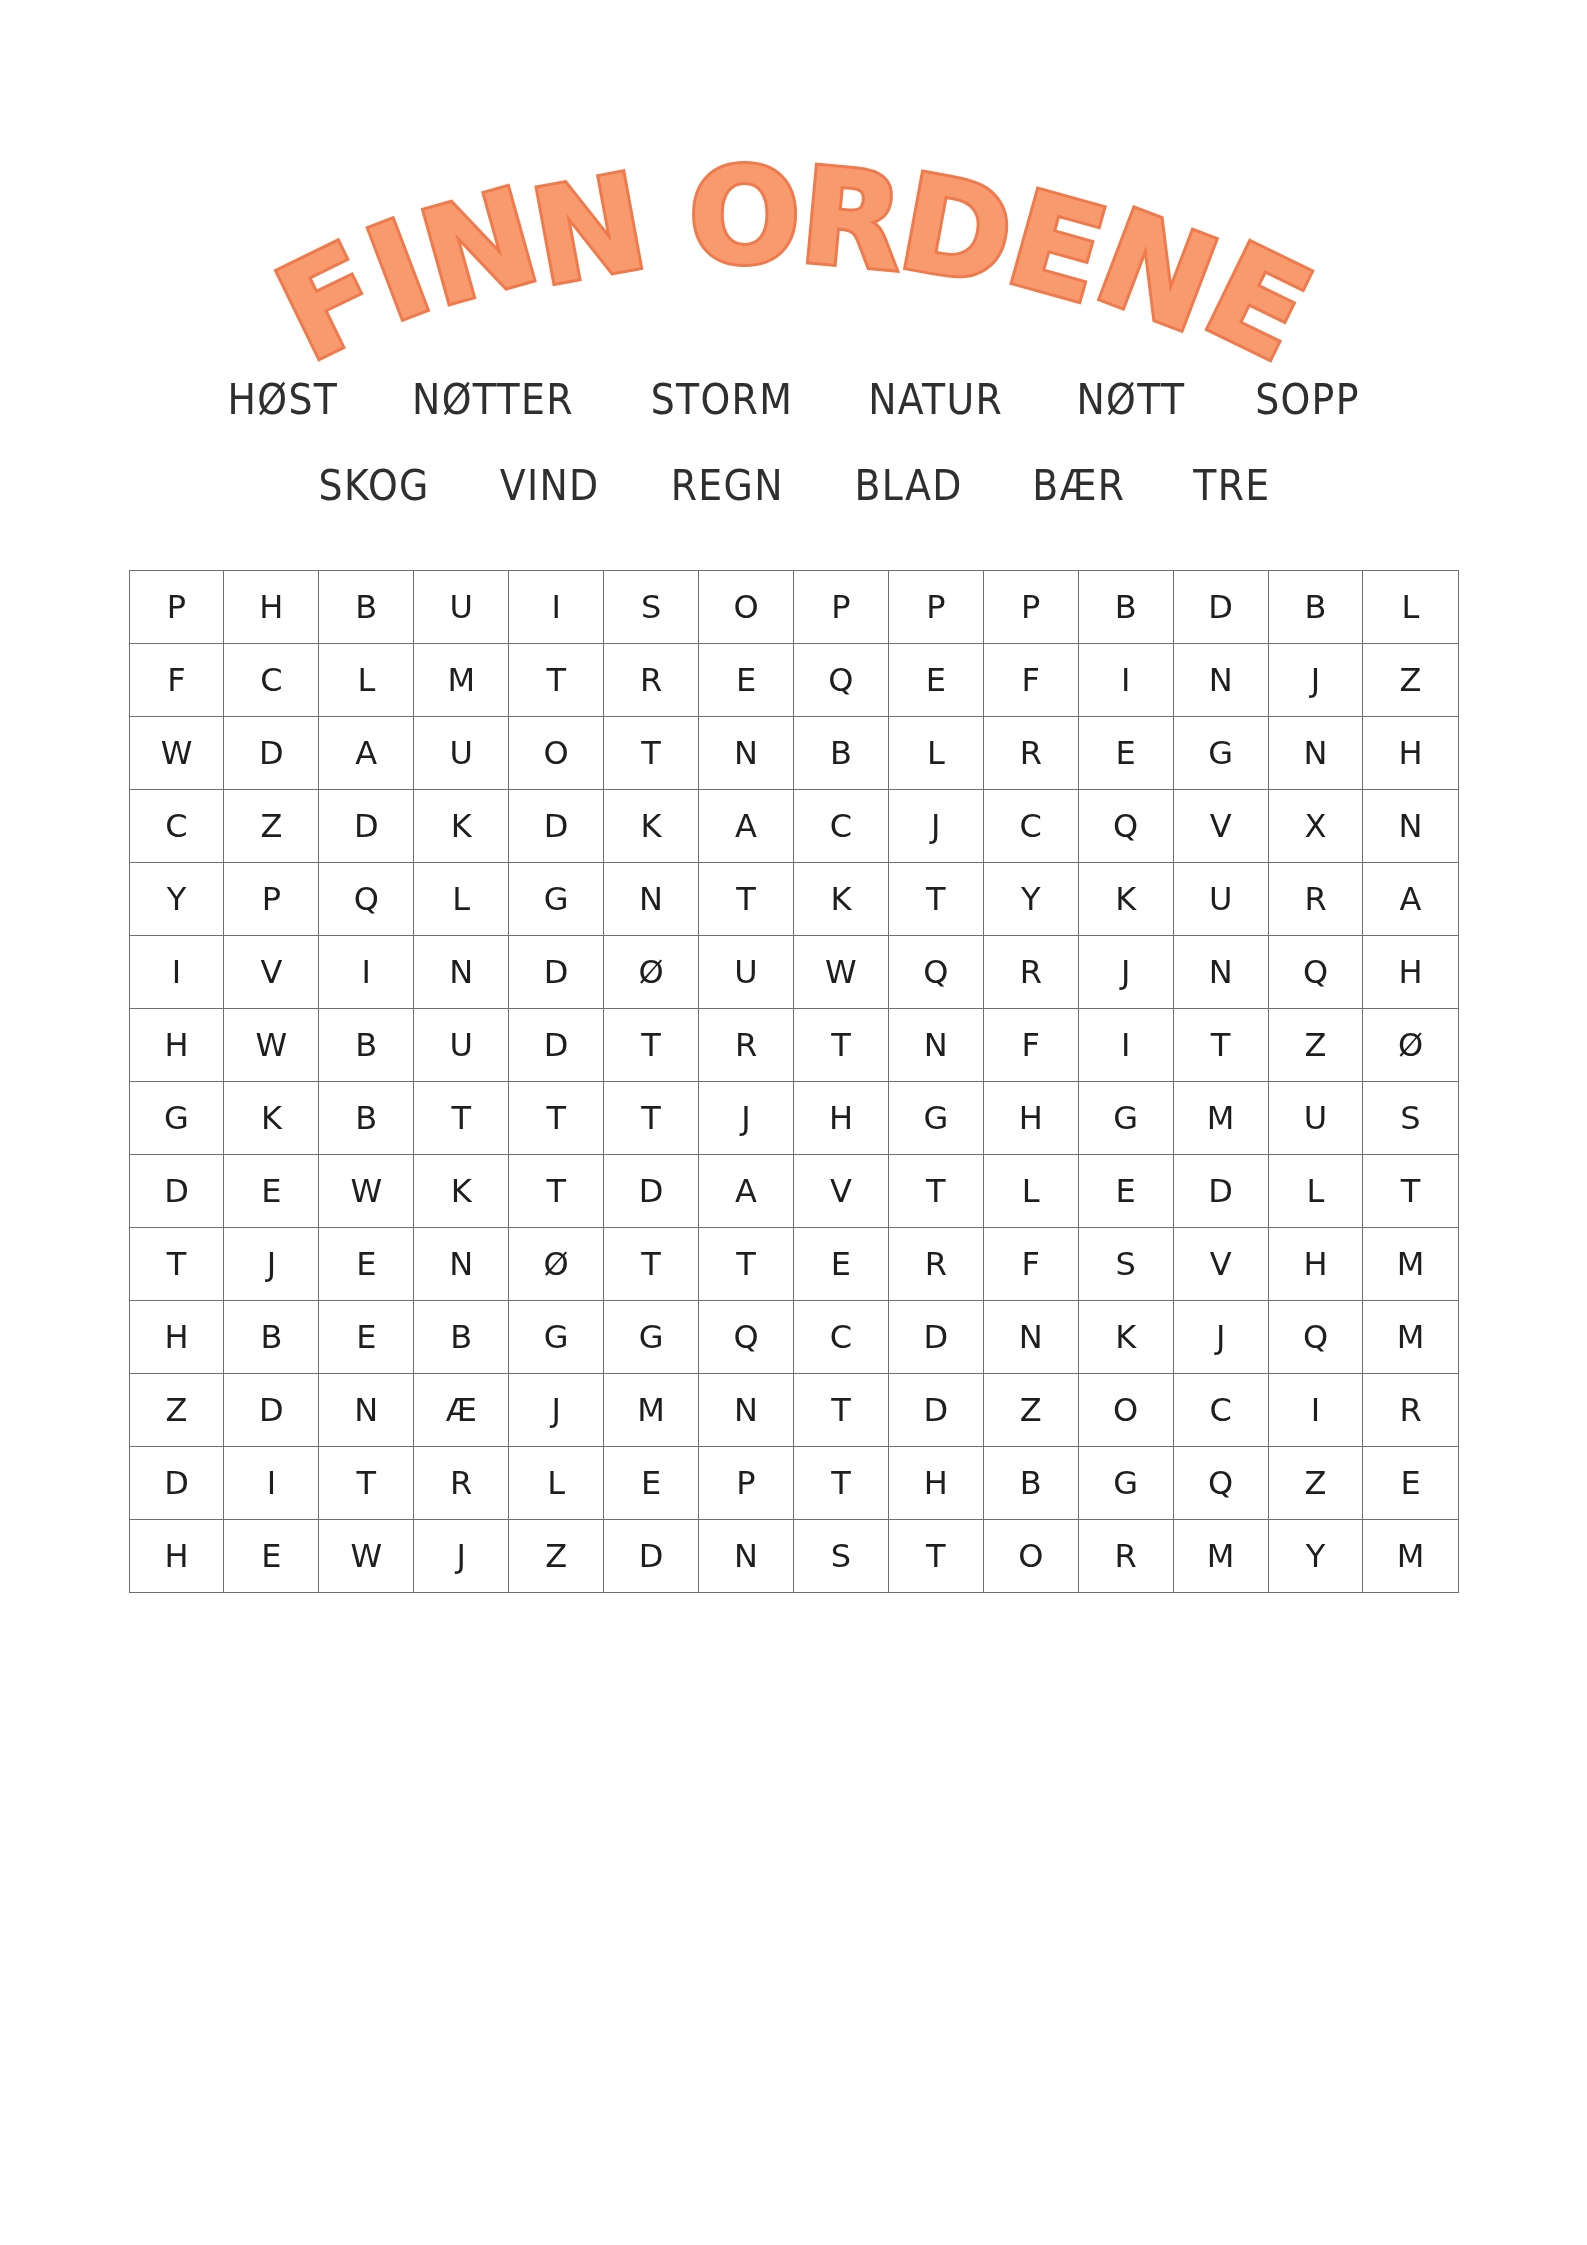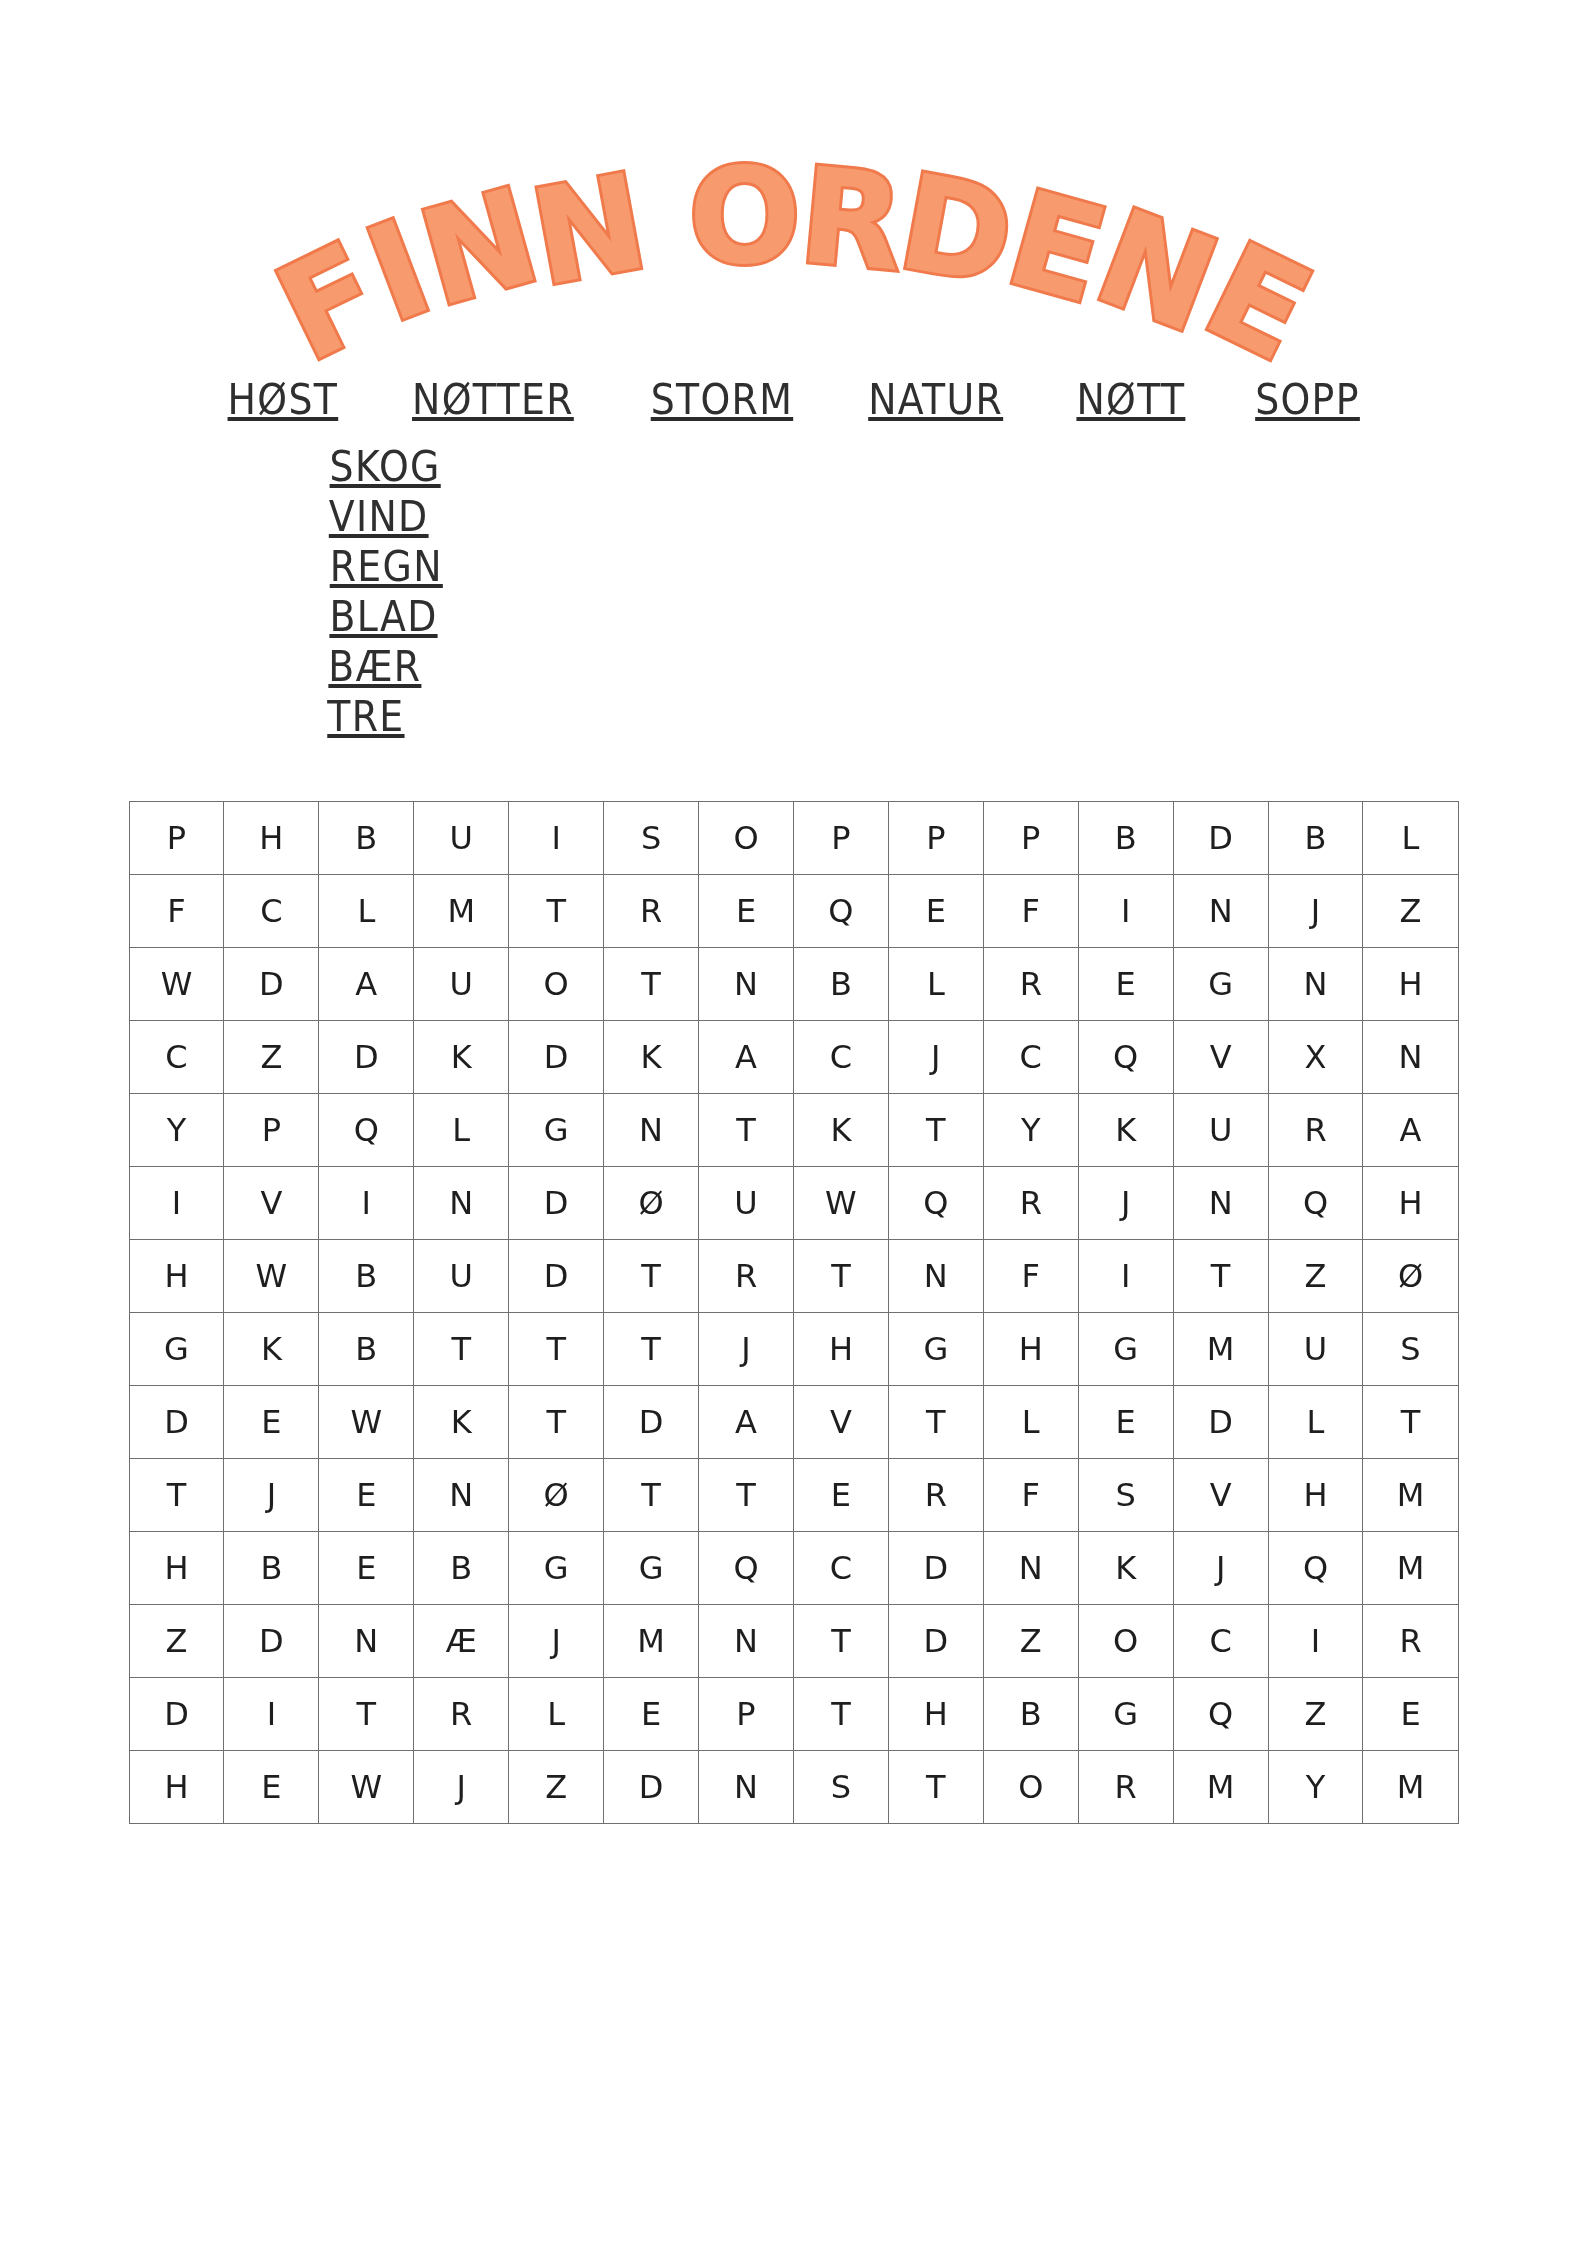--- a/index.html
+++ b/index.html
@@ -42,39 +42,38 @@
   }
   .arc-title .sp {
     display: inline-block;
     width: 44px;
   }
 
   
   .wordlist {
     margin: 92px auto 0 auto;
     width: 1000px;
-    text-decoration: underline;
   }
   .word-row {
     display: flex;
     justify-content: center;
     align-items: baseline;
     gap: 0;
   }
   .word {
     font-family: "DejaVu Sans", sans-serif;
     font-size: 43px;
     letter-spacing: 1.5px;
     color: #2f2f2f;
     text-align: center;
     font-weight: 400;
     transform: scaleX(0.88);
   }
   .row1 .word { padding: 0 28px; }
-  .row2 { margin-top: 17px; flex-direction: column; }
+  .row2 { margin-top: 36px; }
   .row2 .word { padding: 0 28px; }
 
   
   .grid-wrap {
     margin: 60px auto 0 auto;
     width: 1330px;
   }
   table.grid {
     border-collapse: collapse;
     width: 100%;

